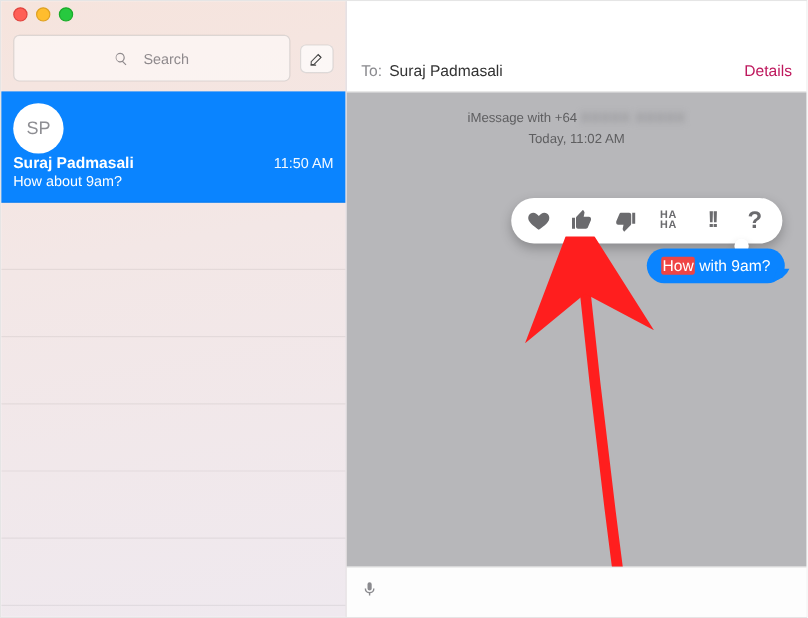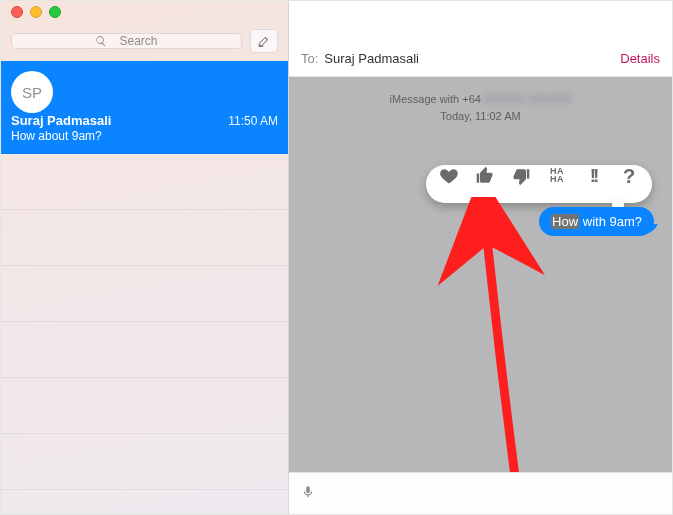--- a/index.html
+++ b/index.html
@@ -14,21 +14,21 @@
     background: linear-gradient(170deg, #f6e4dd 0%, #f3e7e6 40%, #efe9ef 100%);
     border-right: 1px solid #d9d2d6; display: flex; flex-direction: column;
   }
   .titlebar { height: 22px; display: flex; align-items: center; padding-left: 10px; gap: 7px; }
   .dot { width: 12px; height: 12px; border-radius: 50%; }
   .dot.red { background:#ff5f56; border:1px solid #e0443e;}
   .dot.yellow { background:#ffbd2e; border:1px solid #dea123;}
   .dot.green { background:#27c93f; border:1px solid #1aab29;}
   .search-row { display:flex; align-items:center; gap:8px; padding: 6px 10px 8px 10px; }
   .search {
-    flex:1; height:16px; border-radius:5px; background:rgba(255,255,255,0.55);
+    flex:1; height:39px; border-radius:5px; background:rgba(255,255,255,0.55);
     border:1px solid rgba(0,0,0,0.12); display:flex; align-items:center; justify-content:center;
     color:#8f8a8d; font-size:12px; gap:12px;
   }
   .search svg { width:12px; height:12px; fill:#8f8a8d; }
   .compose {
     width:28px; height:24px; border-radius:5px; background:rgba(255,255,255,0.7);
     border:1px solid rgba(0,0,0,0.12); display:flex; align-items:center; justify-content:center;
   }
   .compose svg { width:14px; height:14px; stroke:#4a4a4a; fill:none; stroke-width:1.5;}
   .convo-list { flex:1; overflow:hidden;}
@@ -69,25 +69,25 @@
   .bubble {
     position:absolute; right:18px; top:130px;
     background:#0a84ff; color:#fff; font-size:13px;
     padding:7px 12px; border-radius:16px;
   }
   .bubble::after {
     content:""; position:absolute; right:-2px; bottom:2px; width:10px; height:10px;
     background:#0a84ff; border-bottom-right-radius:10px;
     transform:skewX(-20deg);
   }
-  .bubble .hl { background:#737373; border-radius:2px; padding:0 1px;}
+  .bubble .hl { background:#ef4444; border-radius:2px; padding:0 1px;}
   .tapback {
     position:absolute; top:88px; right:20px;
     background:#fff; border-radius:22px; height:38px;
-    display:flex; align-items:flex-start; padding:0 12px; gap:14px;
+    display:flex; align-items:center; padding:0 12px; gap:14px;
     box-shadow:0 4px 10px rgba(0,0,0,0.25);
   }
   .tapback::after{
     content:""; position:absolute; right:28px; bottom:-8px;
     width:12px; height:12px; background:#fff; border-radius:50%;
     box-shadow:0 4px 8px rgba(0,0,0,0.2), 8px 6px 0 -4px #fff;
   }
   .tb { width:22px; height:22px; display:flex; align-items:center; justify-content:center; color:#6b6b6e; cursor:default;}
   .tb svg { width:20px; height:20px; fill:#6b6b6e;}
   .tb.haha { font-weight:800; font-size:9px; line-height:0.85; text-align:center; letter-spacing:0.5px;}

